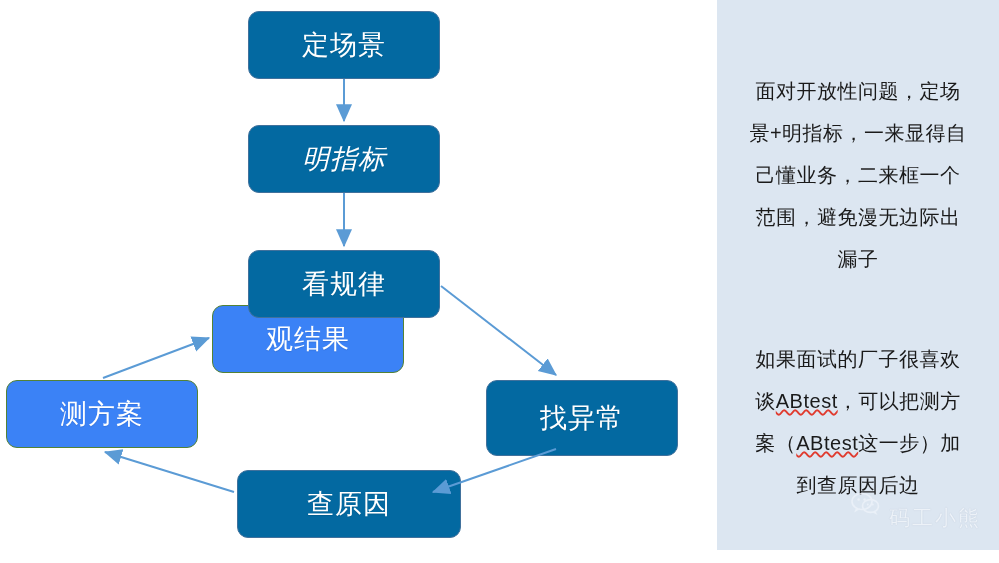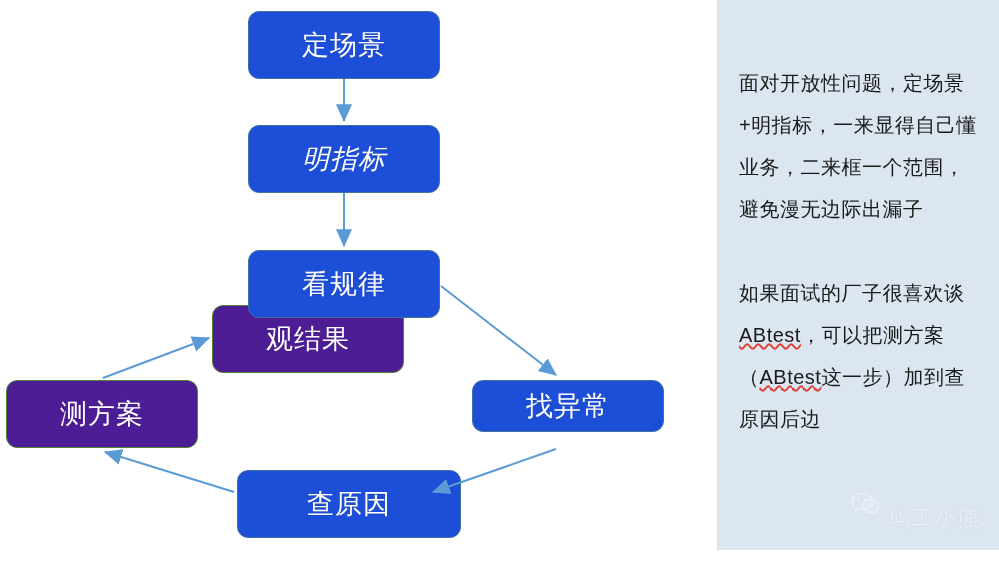--- a/index.html
+++ b/index.html
@@ -43,26 +43,26 @@
     align-items: center;
     justify-content: center;
     color: #ffffff;
     font-size: 27px;
     letter-spacing: 1px;
     line-height: 1;
     white-space: nowrap;
     text-shadow: 0 1px 1px rgba(0,0,0,0.10);
   }
   .node.blue {
-    background: #1d4ed8;
+    background: #0369a1;
     border: 1px solid #41719C;
     justify-content: center;
   }
   .node.green {
-    background: #4c1d95;
+    background: #3b82f6;
     border: 1px solid #548235;
   }
 
   
   .z-under { z-index: 2; }
   .z-over  { z-index: 3; }
   .z-base  { z-index: 3; }
   #arrow-layer { z-index: 4; }
 
   
@@ -74,22 +74,22 @@
     height: 550px;
     background: #DCE6F1;
     box-sizing: border-box;
     padding: 62px 22px 0 22px;
   }
   .note-para {
     font-size: 20px;
     line-height: 42px;
     color: #1a1a1a;
     letter-spacing: 0.5px;
-    margin: 0;
-    text-align: left;
+    margin: 8px;
+    text-align: center;
   }
   .note-gap { height: 42px; }
   .spell {
     text-decoration: underline wavy #e03b2f;
     text-decoration-skip-ink: none;
   }
   #watermark {
     position: absolute;
     right: 18px;
     bottom: 18px;
@@ -126,21 +126,21 @@
     </div>
 
     <div class="node blue z-over" style="left:248px; top:250px; width:192px; height:68px;">
       <span>看规律</span>
     </div>
 
     <div class="node green z-base" style="left:6px; top:380px; width:192px; height:68px;">
       <span>测方案</span>
     </div>
 
-    <div class="node blue z-base" style="left:472px; top:380px; width:192px; height:52px;">
+    <div class="node blue z-base" style="left:486px; top:380px; width:192px; height:76px;">
       <span>找异常</span>
     </div>
 
     <div class="node blue z-base" style="left:237px; top:470px; width:224px; height:68px;">
       <span>查原因</span>
     </div>
 
     <svg id="arrow-layer" viewBox="0 0 717 563">
       <defs>
         <marker id="ah" markerWidth="11" markerHeight="11" refX="8.4" refY="4" orient="auto">

